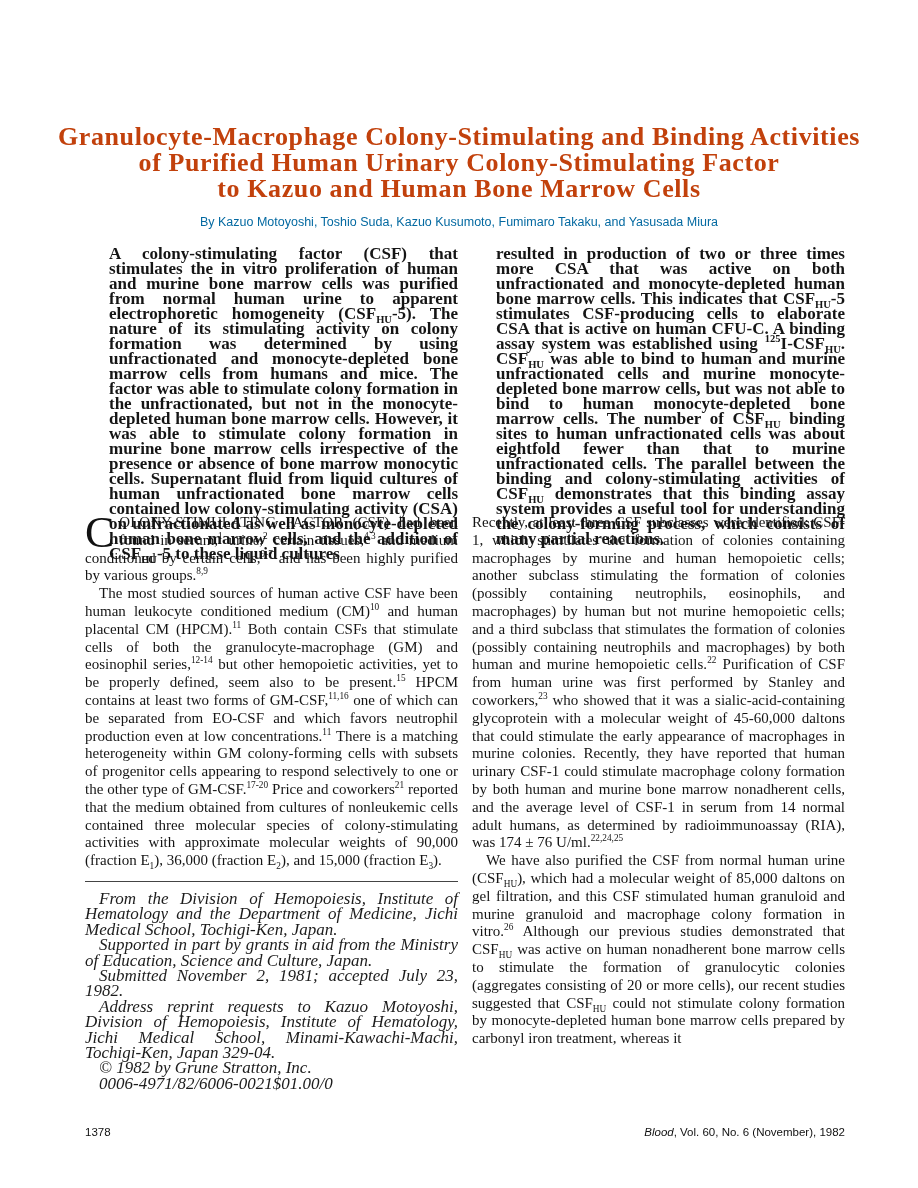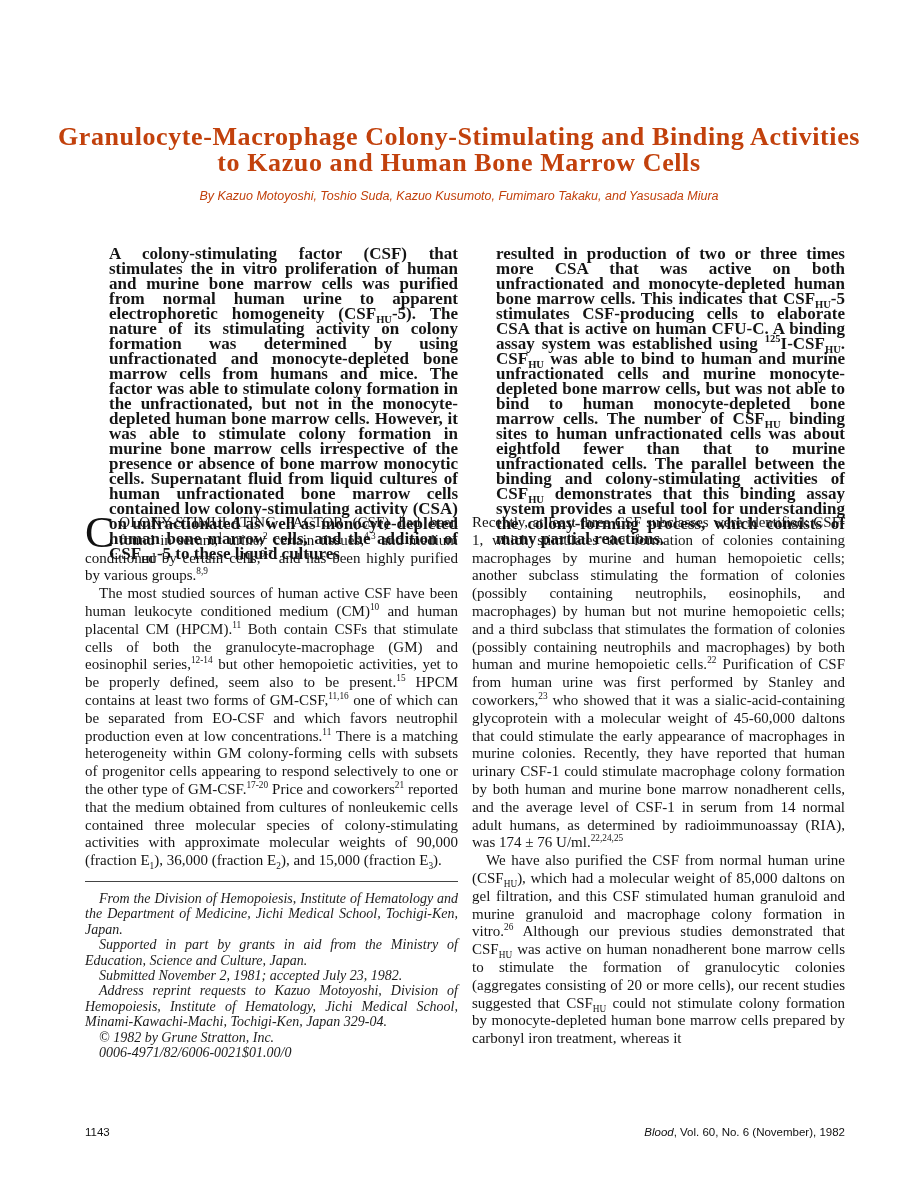--- a/index.html
+++ b/index.html
@@ -13,21 +13,21 @@
 
   
   .title-block{position:absolute;top:124px;left:0;right:0;text-align:center;}
   .title-line{
     font-family:"Liberation Serif", serif;
     font-weight:bold;font-size:26px;line-height:26px;letter-spacing:0.6px;color:#c2410c;
   }
   .byline{
     margin-top:13px;
     font-family:"Liberation Sans", sans-serif;
-    font-size:12.5px;color:#c2410c;font-style:italic;
+    font-size:12.5px;color:#0369a1;
   }
 
   
   .abstract{position:absolute;top:246px;left:85px;width:760px;display:flex;gap:14px;}
   .abstract-col{
     width:373px;
     font-family:Liberation Serif, serif;
     font-weight:bold;font-size:17px;line-height:15px;
     text-align:justify;color:#151515;margin-left:24px;
   }
@@ -46,40 +46,41 @@
     padding:2px 5px 0 0;
     font-family:"Liberation Serif", serif;color:#111;
   }
   sup{font-size:0.62em;line-height:0;vertical-align:super;}
   sub{font-size:0.62em;line-height:0;vertical-align:sub;}
 
   
   .footnote-rule{border:none;border-top:1.5px solid #444;margin:11px 0 9px 0;width:100%;}
   .footnotes p{
     margin:0;text-indent:14px;
-    font-style:italic;font-size:14px;line-height:15.4px;
+    font-style:italic;font-size:17px;line-height:15.4px;
     text-align:justify;color:#1c1c1c;
     font-family:"Liberation Serif", serif;
   }
 
   
   .footer{
     position:absolute;top:1126px;left:85px;width:760px;
     display:flex;justify-content:space-between;align-items:baseline;
     font-family:"Liberation Sans", sans-serif;font-size:11.5px;color:#111;
   }
   .journal-name{font-style:italic;text-align:center;}
 </style>
 </head>
 <body>
 
 <div class="page">
 
   <div class="title-block">
     <div class="title-line">Granulocyte-Macrophage Colony-Stimulating and Binding Activities</div>
+    <div class="title-line">of Purified Human Urinary Colony-Stimulating Factor</div>
     <div class="title-line">to Kazuo and Human Bone Marrow Cells</div>
     <div class="byline">By Kazuo Motoyoshi, Toshio Suda, Kazuo Kusumoto, Fumimaro Takaku, and Yasusada Miura</div>
   </div>
 
   <div class="abstract">
     <div class="abstract-col">A colony-stimulating factor (CSF) that stimulates the in vitro proliferation of human and murine bone marrow cells was purified from normal human urine to apparent electrophoretic homogeneity (CSF<sub>HU</sub>-5). The nature of its stimulating activity on colony formation was determined by using unfractionated and monocyte-depleted bone marrow cells from humans and mice. The factor was able to stimulate colony formation in the unfractionated, but not in the monocyte-depleted human bone marrow cells. However, it was able to stimulate colony formation in murine bone marrow cells irrespective of the presence or absence of bone marrow monocytic cells. Supernatant fluid from liquid cultures of human unfractionated bone marrow cells contained low colony-stimulating activity (CSA) on unfractionated as well as monocyte-depleted human bone marrow cells, and the addition of CSF<sub>HU</sub>-5 to these liquid cultures</div>
     <div class="abstract-col">resulted in production of two or three times more CSA that was active on both unfractionated and monocyte-depleted human bone marrow cells. This indicates that CSF<sub>HU</sub>-5 stimulates CSF-producing cells to elaborate CSA that is active on human CFU-C. A binding assay system was established using <sup>125</sup>I-CSF<sub>HU</sub>. CSF<sub>HU</sub> was able to bind to human and murine unfractionated cells and murine monocyte-depleted bone marrow cells, but was not able to bind to human monocyte-depleted bone marrow cells. The number of CSF<sub>HU</sub> binding sites to human unfractionated cells was about eightfold fewer than that to murine unfractionated cells. The parallel between the binding and colony-stimulating activities of CSF<sub>HU</sub> demonstrates that this binding assay system provides a useful tool for understanding the colony-forming process, which consists of many partial reactions.</div>
   </div>
 
   <div class="body-cols">
@@ -101,17 +102,17 @@
     </div>
 
     <div class="col">
       <p class="body-par">Recently, at least three CSF subclasses were identified: CSF-1, which stimulates the formation of colonies containing macrophages by murine and human hemopoietic cells; another subclass stimulating the formation of colonies (possibly containing neutrophils, eosinophils, and macrophages) by human but not murine hemopoietic cells; and a third subclass that stimulates the formation of colonies (possibly containing neutrophils and macrophages) by both human and murine hemopoietic cells.<sup>22</sup> Purification of CSF from human urine was first performed by Stanley and coworkers,<sup>23</sup> who showed that it was a sialic-acid-containing glycoprotein with a molecular weight of 45-60,000 daltons that could stimulate the early appearance of macrophages in murine colonies. Recently, they have reported that human urinary CSF-1 could stimulate macrophage colony formation by both human and murine bone marrow nonadherent cells, and the average level of CSF-1 in serum from 14 normal adult humans, as determined by radioimmunoassay (RIA), was 174 ± 76 U/ml.<sup>22,24,25</sup></p>
       <p class="body-par indent">We have also purified the CSF from normal human urine (CSF<sub>HU</sub>), which had a molecular weight of 85,000 daltons on gel filtration, and this CSF stimulated human granuloid and murine granuloid and macrophage colony formation in vitro.<sup>26</sup> Although our previous studies demonstrated that CSF<sub>HU</sub> was active on human nonadherent bone marrow cells to stimulate the formation of granulocytic colonies (aggregates consisting of 20 or more cells), our recent studies suggested that CSF<sub>HU</sub> could not stimulate colony formation by monocyte-depleted human bone marrow cells prepared by carbonyl iron treatment, whereas it</p>
     </div>
 
   </div>
 
   <div class="footer">
-    <span>1143</span>
+    <span>1378</span>
     <span><span class="journal-name">Blood</span><span>, Vol. 60, No. 6 (November), 1982</span></span>
   </div>
 
 </div>
 
 </body></html>

